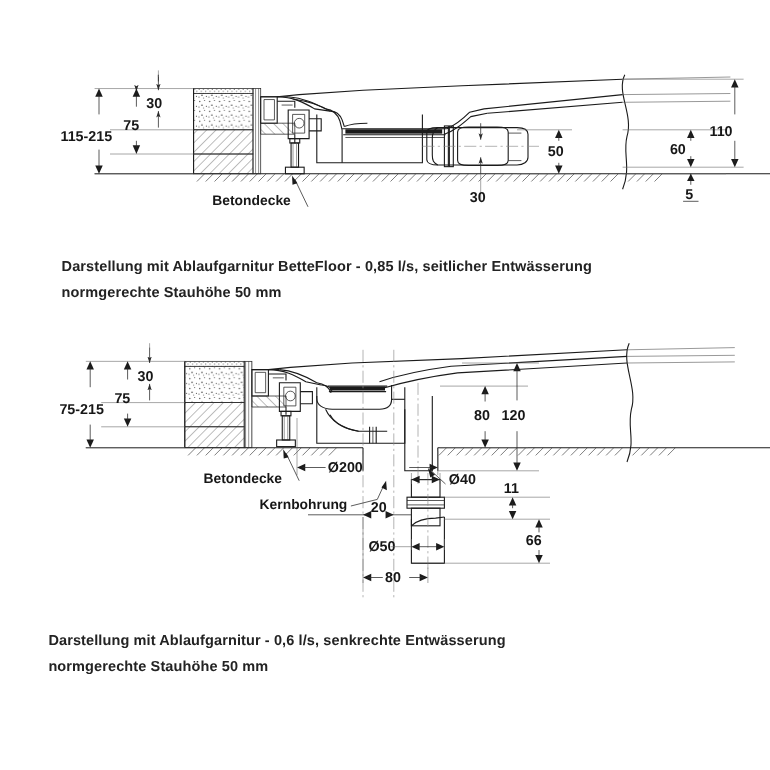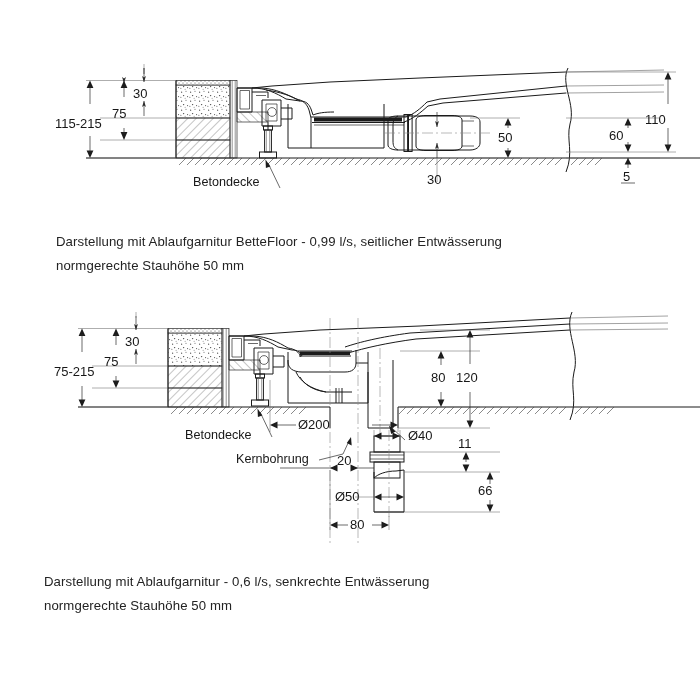--- a/index.html
+++ b/index.html
@@ -14,20 +14,21 @@
     font-family: "Liberation Sans", sans-serif;
     color: #1a1a1a;
     overflow: hidden;
     position: relative;
   }
   #sheet {
     position: relative;
     width: 700px;
     height: 700px;
     background: #ffffff;
+    font-weight: bold;
   }
   .drawing-svg {
     position: absolute;
     left: 0;
     top: 0;
     width: 700px;
     height: 700px;
     pointer-events: none;
   }
   .caption {
@@ -583,21 +584,21 @@
     </g>
     <g>
       <line class="dimline" x1="319" y1="460" x2="343" y2="454"></line>
       <line class="dimline" x1="343" y1="454" x2="349" y2="441"></line>
       <path class="solidfill" d="M351,437 L351.7,445.6 L346.8,443.1 Z"></path>
       <text class="labeltxt" x="236" y="463">Kernbohrung</text>
     </g>
   </svg>
 
   <div class="caption" id="caption-1">
-    <span class="cap-line">Darstellung mit Ablaufgarnitur BetteFloor - 0,99 l/s, seitlicher Entwässerung</span>
+    <span class="cap-line">Darstellung mit Ablaufgarnitur BetteFloor - 0,85 l/s, seitlicher Entwässerung</span>
     <span class="cap-line">normgerechte Stauhöhe 50 mm</span>
   </div>
 
   <div class="caption" id="caption-2">
     <span class="cap-line">Darstellung mit Ablaufgarnitur - 0,6 l/s, senkrechte Entwässerung</span>
     <span class="cap-line">normgerechte Stauhöhe 50 mm</span>
   </div>
 
 </div>
 

